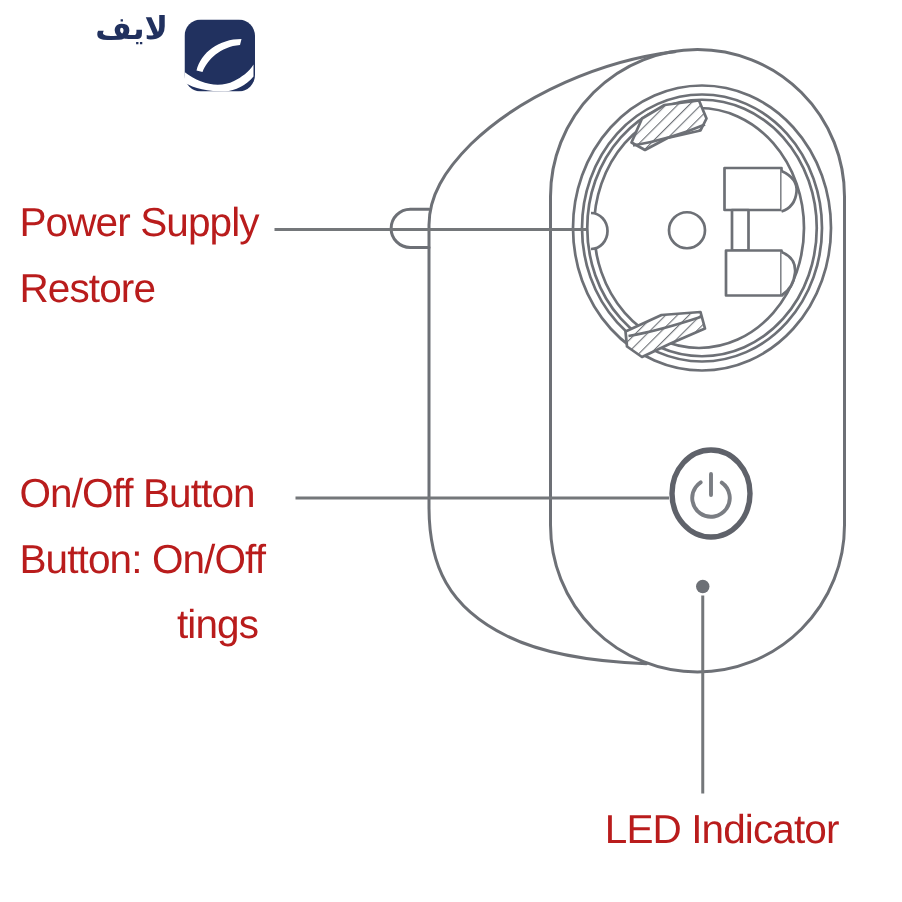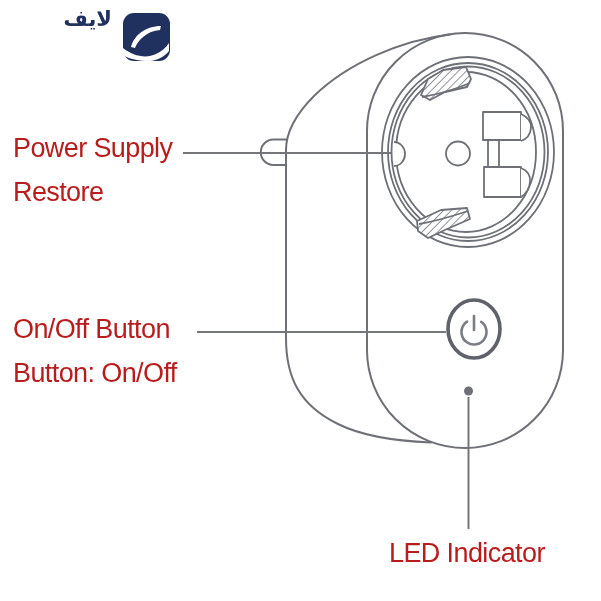--- a/index.html
+++ b/index.html
@@ -15,21 +15,21 @@
   .label{
     position:absolute;
     color:#b91c1c;
     font-size:27px;
     letter-spacing:-0.6px;
     line-height:43.5px;
     white-space:nowrap;
   }
   .label-power{left:13px;top:127px;}
   .label-onoff{left:13px;top:308px;}
-  .label-led{left:389px;top:532px;width:170px;text-align:left;}
+  .label-led{left:389px;top:532px;width:170px;text-align:right;}
   .indent{padding-left:105px;}
   
   .logo-text{
     position:absolute;left:38px;top:6px;width:74px;
     direction:rtl;text-align:right;
     color:#21315f;font-weight:700;
     font-size:21px;line-height:26px;
     font-family:"DejaVu Sans", sans-serif;
   }
   .logo-mark{position:absolute;left:123px;top:13px;width:47px;height:48px;}
@@ -110,19 +110,20 @@
   </svg>
 
   <div class="label label-power">
     <div>Power Supply</div>
     <div>Restore</div>
   </div>
 
   <div class="label label-onoff">
     <div>On/Off Button</div>
     <div>Button: On/Off</div>
+    <div class="indent">tings</div>
   </div>
 
   <div class="label label-led">
     <span>LED Indicator</span>
   </div>
 
 </div>
 
 </body></html>

